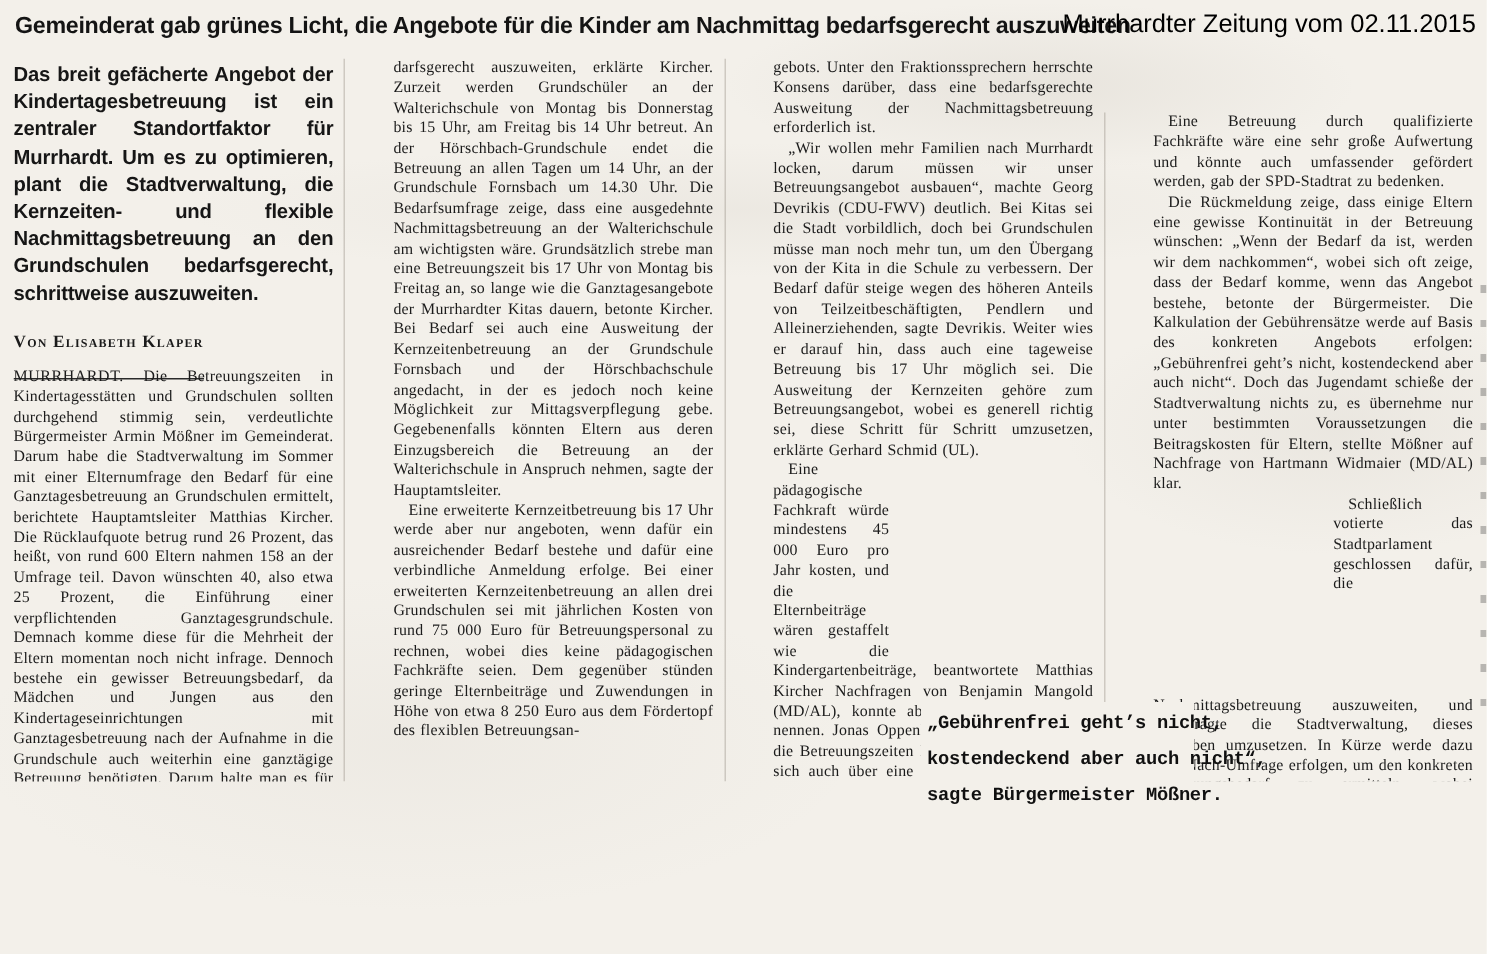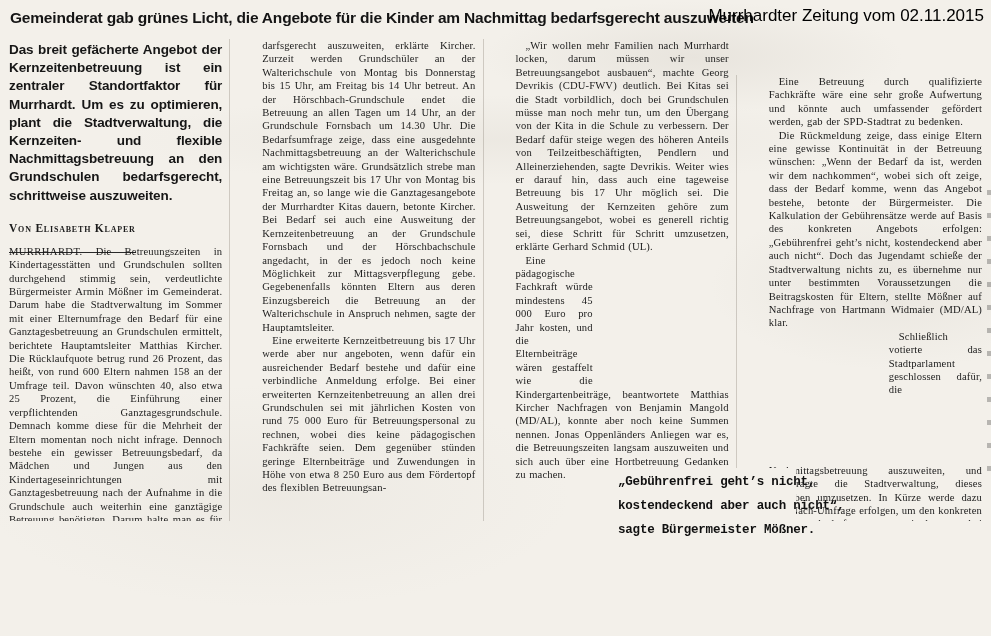--- a/index.html
+++ b/index.html
@@ -127,40 +127,43 @@
   <div class="masthead">Murrhardter Zeitung vom 02.11.2015</div>
 
   <div class="content">
 
 
     <h2 class="subheadline">Gemeinderat gab grünes Licht, die Angebote für die Kinder am Nachmittag bedarfsgerecht auszuweiten</h2>
 
     <div class="columns">
 
       <div class="col">
-        <p class="lead">Das breit gefächerte Angebot der Kernzeitenbetreuung ist ein zentraler Standortfaktor für Murrhardt. Um es zu optimieren, plant die Stadtverwaltung, die Kernzeiten- und flexible Nachmittagsbetreuung an den Grundschulen bedarfsgerecht, schrittweise auszuweiten.</p>
+        <p class="lead">Das breit gefächerte Angebot der Kindertagesbetreuung ist ein zentraler Standortfaktor für Murrhardt. Um es zu optimieren, plant die Stadtverwaltung, die Kernzeiten- und flexible Nachmittagsbetreuung an den Grundschulen bedarfsgerecht, schrittweise auszuweiten.</p>
         <div class="byline-wrap">
           <span class="byline">Von Elisabeth Klaper</span>
         </div>
         <p class="body-p">
           <span class="dateline">MURRHARDT.</span>
           <span>Die Betreuungszeiten in Kindertagesstätten und Grundschulen sollten durchgehend stimmig sein, verdeutlichte Bürgermeister Armin Mößner im Gemeinderat. Darum habe die Stadtverwaltung im Sommer mit einer Elternumfrage den Bedarf für eine Ganztagesbetreuung an Grundschulen ermittelt, berichtete Hauptamtsleiter Matthias Kircher. Die Rücklaufquote betrug rund 26 Prozent, das heißt, von rund 600 Eltern nahmen 158 an der Umfrage teil. Davon wünschten 40, also etwa 25 Prozent, die Einführung einer verpflichtenden Ganztagesgrundschule. Demnach komme diese für die Mehrheit der Eltern momentan noch nicht infrage. Dennoch bestehe ein gewisser Betreuungsbedarf, da Mädchen und Jungen aus den Kindertageseinrichtungen mit Ganztagesbetreuung nach der Aufnahme in die Grundschule auch weiterhin eine ganztägige Betreuung benötigten. Darum halte man es für erforderlich, die Kernzeitenbetreuung be-</span>
         </p>
       </div>
 
       <div class="col">
         <p class="body-p">
           <span>darfsgerecht auszuweiten, erklärte Kircher. Zurzeit werden Grundschüler an der Walterichschule von Montag bis Donnerstag bis 15 Uhr, am Freitag bis 14 Uhr betreut. An der Hörschbach-Grundschule endet die Betreuung an allen Tagen um 14 Uhr, an der Grundschule Fornsbach um 14.30 Uhr. Die Bedarfsumfrage zeige, dass eine ausgedehnte Nachmittagsbetreuung an der Walterichschule am wichtigsten wäre. Grundsätzlich strebe man eine Betreuungszeit bis 17 Uhr von Montag bis Freitag an, so lange wie die Ganztagesangebote der Murrhardter Kitas dauern, betonte Kircher. Bei Bedarf sei auch eine Ausweitung der Kernzeitenbetreuung an der Grundschule Fornsbach und der Hörschbachschule angedacht, in der es jedoch noch keine Möglichkeit zur Mittagsverpflegung gebe. Gegebenenfalls könnten Eltern aus deren Einzugsbereich die Betreuung an der Walterichschule in Anspruch nehmen, sagte der Hauptamtsleiter.</span>
         </p>
         <p class="body-p indent">
           <span>Eine erweiterte Kernzeitbetreuung bis 17 Uhr werde aber nur angeboten, wenn dafür ein ausreichender Bedarf bestehe und dafür eine verbindliche Anmeldung erfolge. Bei einer erweiterten Kernzeitenbetreuung an allen drei Grundschulen sei mit jährlichen Kosten von rund 75 000 Euro für Betreuungspersonal zu rechnen, wobei dies keine pädagogischen Fachkräfte seien. Dem gegenüber stünden geringe Elternbeiträge und Zuwendungen in Höhe von etwa 8 250 Euro aus dem Fördertopf des flexiblen Betreuungsan-</span>
         </p>
       </div>
 
       <div class="col">
+        <p class="body-p">
+          <span>gebots. Unter den Fraktionssprechern herrschte Konsens darüber, dass eine bedarfsgerechte Ausweitung der Nachmittagsbetreuung erforderlich ist.</span>
+        </p>
         <p class="body-p indent">
           <span>„Wir wollen mehr Familien nach Murrhardt locken, darum müssen wir unser Betreuungsangebot ausbauen“, machte Georg Devrikis (CDU-FWV) deutlich. Bei Kitas sei die Stadt vorbildlich, doch bei Grundschulen müsse man noch mehr tun, um den Übergang von der Kita in die Schule zu verbessern. Der Bedarf dafür steige wegen des höheren Anteils von Teilzeitbeschäftigten, Pendlern und Alleinerziehenden, sagte Devrikis. Weiter wies er darauf hin, dass auch eine tageweise Betreuung bis 17 Uhr möglich sei. Die Ausweitung der Kernzeiten gehöre zum Betreuungsangebot, wobei es generell richtig sei, diese Schritt für Schritt umzusetzen, erklärte Gerhard Schmid (UL).</span>
         </p>
         <p class="body-p indent">
           <span class="pq-spacer-r"></span>
           <span>Eine pädagogische Fachkraft würde mindestens 45 000 Euro pro Jahr kosten, und die Elternbeiträge wären gestaffelt wie die Kindergartenbeiträge, beantwortete Matthias Kircher Nachfragen von Benjamin Mangold (MD/AL), konnte aber noch keine Summen nennen. Jonas Oppenländers Anliegen war es, die Betreuungszeiten langsam auszuweiten und sich auch über eine Hortbetreuung Gedanken zu machen.</span>
         </p>
       </div>
 
       <div class="col">

